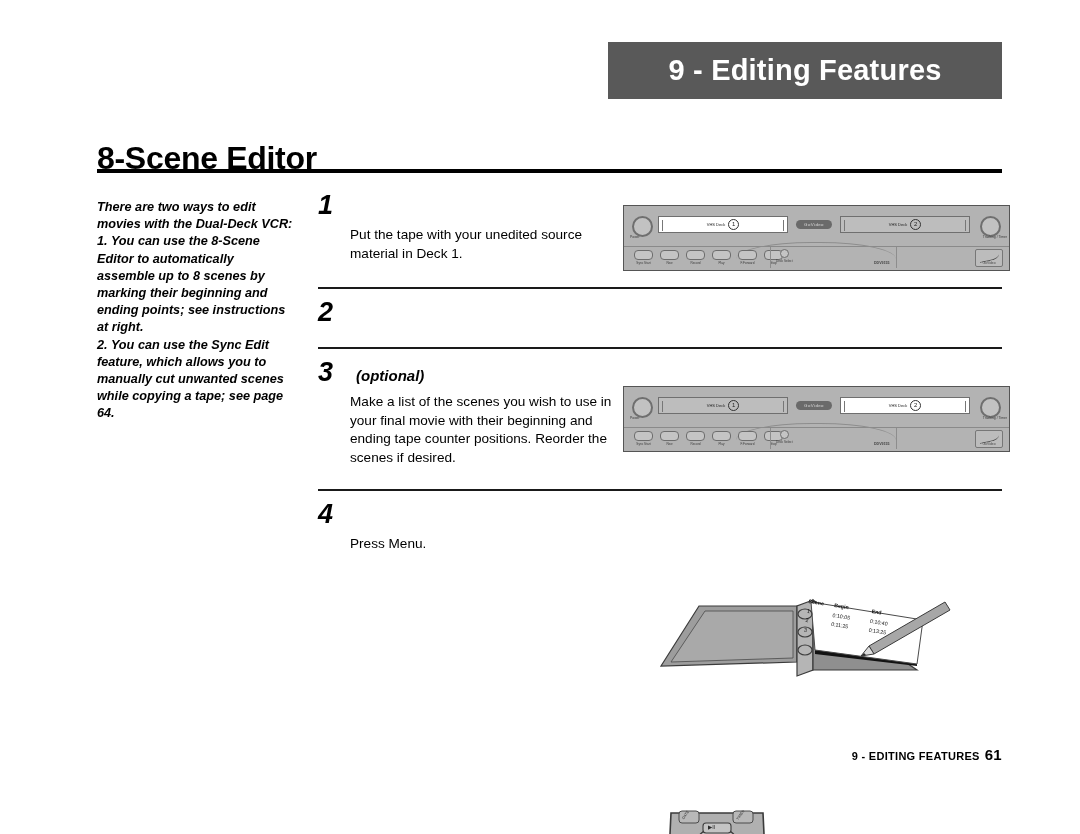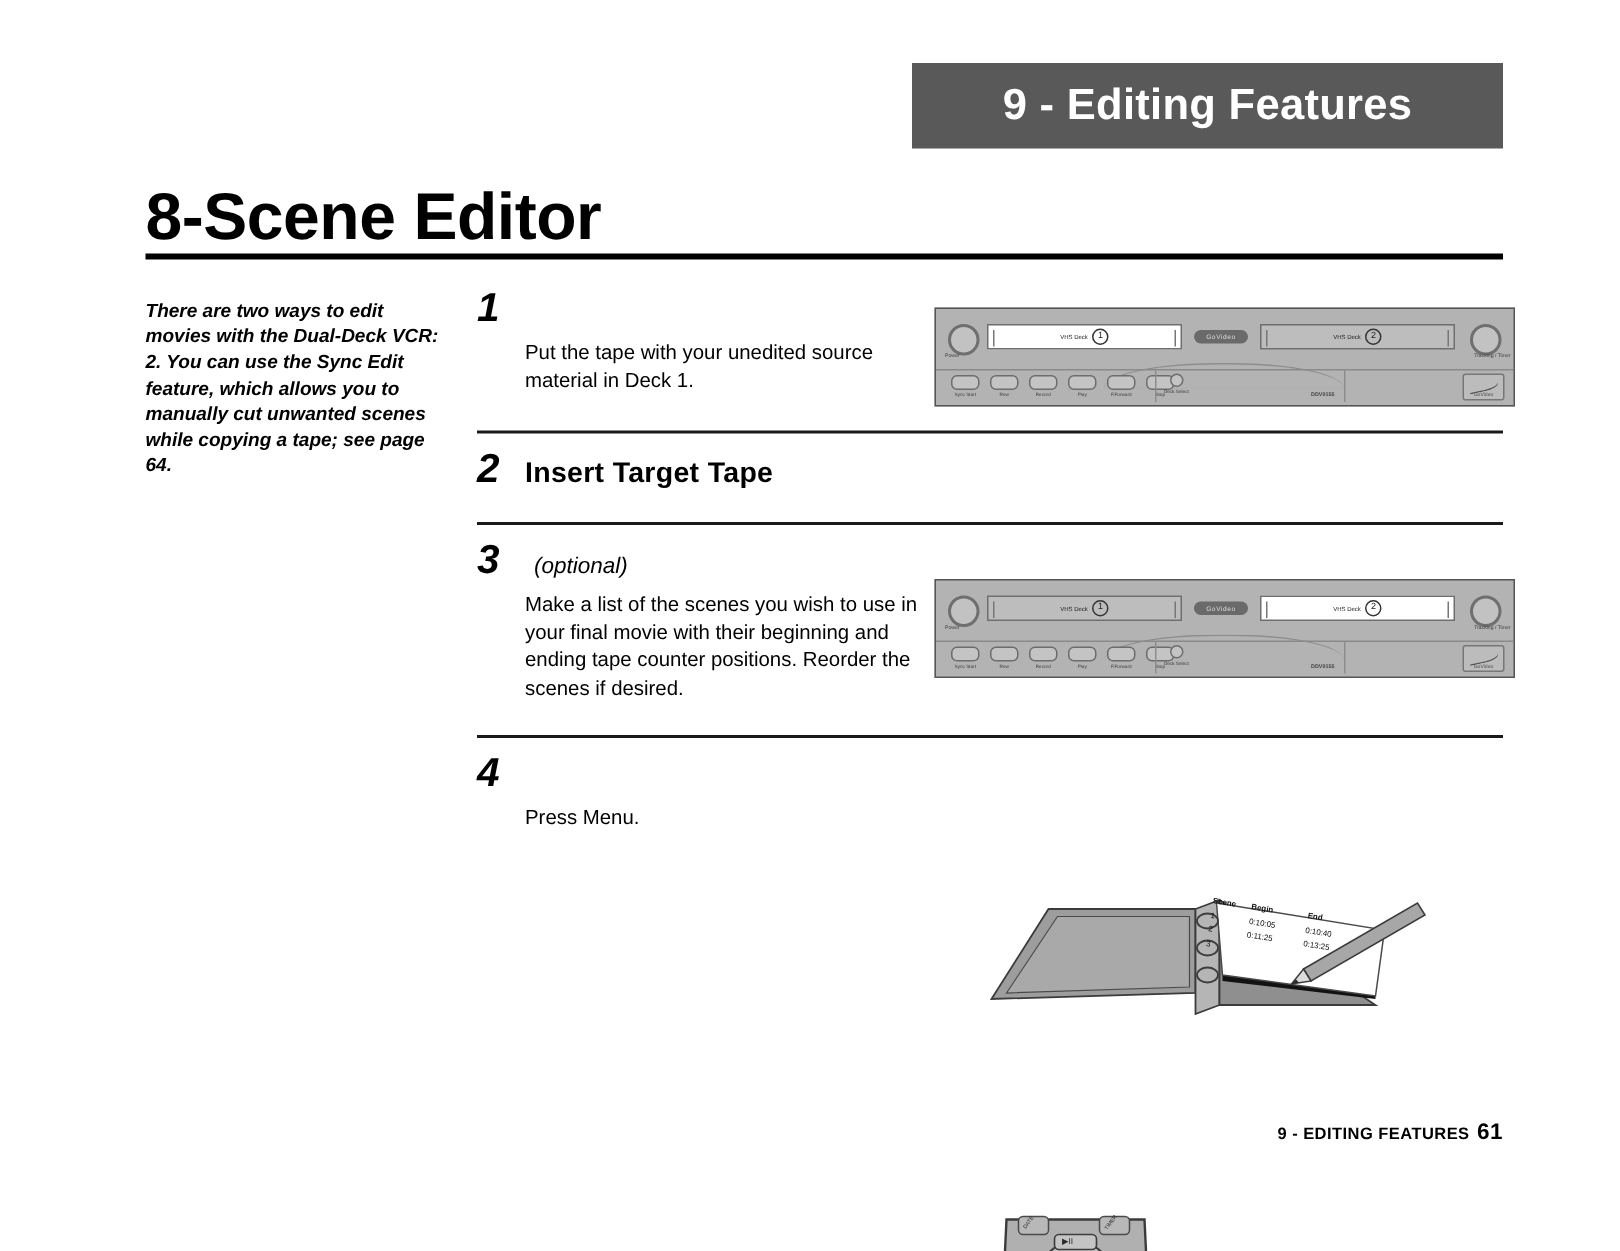--- a/index.html
+++ b/index.html
@@ -32,22 +32,22 @@
     color: #ffffff;
     font-size: 29px;
     font-weight: bold;
     letter-spacing: 0.2px;
   }
 
   
   .page-title {
     position: absolute;
     left: 97px;
-    top: 120px;
-    font-size: 44px;
+    top: 140px;
+    font-size: 32px;
     font-weight: bold;
     letter-spacing: -0.3px;
   }
   .title-rule {
     position: absolute;
     left: 97px;
     top: 169px;
     width: 905px;
     height: 4px;
     background: #000;
@@ -94,21 +94,21 @@
     width: 20px;
     flex: none;
   }
   .step-title {
     font-size: 19px;
     font-weight: bold;
     letter-spacing: 0.2px;
   }
   .step-title-opt {
     font-size: 15px;
-    font-weight: normal;
+    font-weight: bold;
     font-style: italic;
     margin-left: 6px;
   }
   .step-body {
     margin-left: 32px;
     font-size: 13.6px;
     line-height: 18.6px;
     width: 262px;
   }
 
@@ -296,37 +296,37 @@
 
 <div class="chapter-banner">
   <span class="chapter-text">9 - Editing Features</span>
 </div>
 
 <div class="page-title">8-Scene Editor</div>
 <div class="title-rule"></div>
 
 <div class="sidebar-note">
   <p>There are two ways to edit movies with the Dual-Deck VCR:</p>
+  <p>1. You can use the 8-Scene Editor to automatically assemble up to 8 scenes by marking their beginning and ending points; see instructions at right.</p>
   <p>2. You can use the Sync Edit feature, which allows you to manually cut unwanted scenes while copying a tape; see page 64.</p>
 </div>
 
 <div class="steps">
 
   <div class="step" id="step-1">
     <div class="step-head">
       <span class="step-num">1</span>
     </div>
     <div class="step-body">Put the tape with your unedited source material in Deck 1.</div>
   </div>
 
   <div class="step" id="step-2">
     <div class="step-rule"></div>
     <div class="step-head">
       <span class="step-num">2</span>
-      <span class="step-title">Insert Target Tape</span>
     </div>
   </div>
 
   <div class="step" id="step-3">
     <div class="step-rule"></div>
     <div class="step-head">
       <span class="step-num">3</span>
       <span class="step-title-opt">(optional)</span>
     </div>
     <div class="step-body">Make a list of the scenes you wish to use in your final movie with their beginning and ending tape counter positions. Reorder the scenes if desired.</div>

